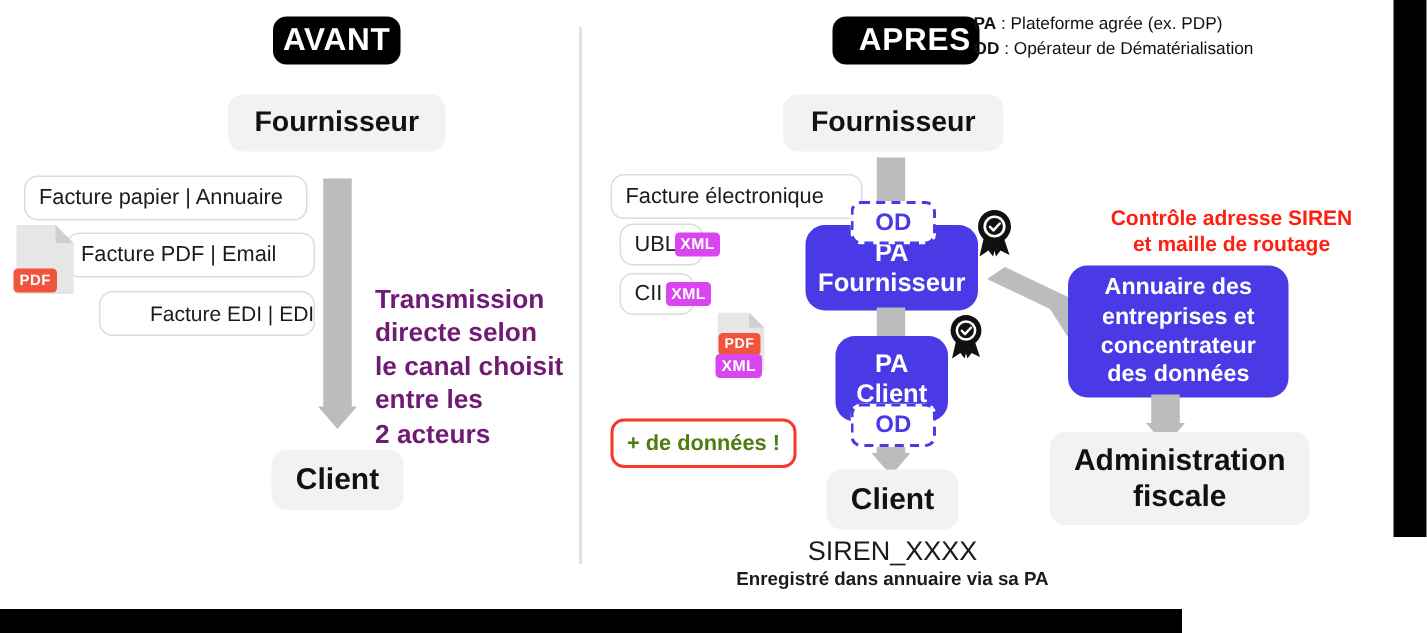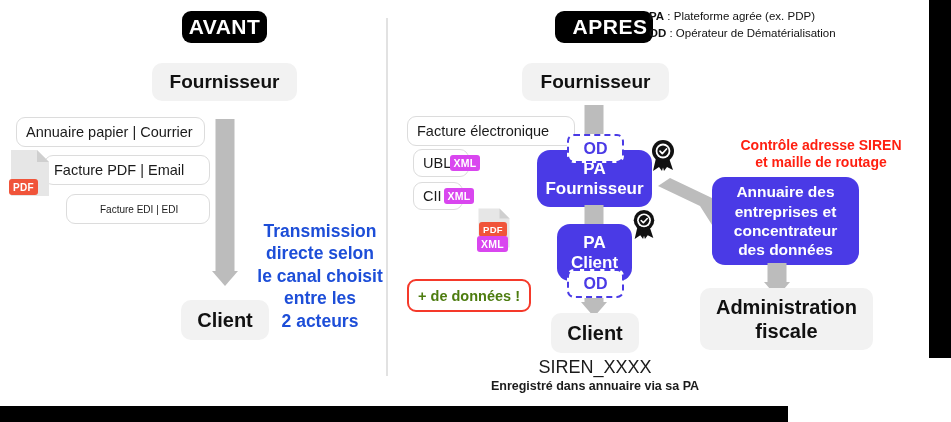--- a/index.html
+++ b/index.html
@@ -118,40 +118,40 @@
   <div class="chip" style="left:182px;top:11px;width:85px;height:32px;font-size:21px;">AVANT</div>
 
   <div class="graybox" style="left:152px;top:63px;width:145px;height:38px;font-size:19px;">Fournisseur</div>
 
   <div class="arrow-d" style="left:211px;top:119px;width:28px;height:168px;">
     <div class="shaft" style="width:19px;height:153px;"></div>
     <div class="head" style="top:152px;"></div>
   </div>
 
   <div class="wbox" style="left:16px;top:117px;width:189px;height:30px;font-size:14.5px;">
-    <span>Annuaire papier | Courrier</span>
+    <span>Facture papier | Annuaire</span>
   </div>
 
   <div class="fileicon" style="left:9px;top:148px;">
     <svg width="42" height="50" viewBox="0 0 42 50" aria-hidden="true">
       <path d="M2 2 h26 l12 12 v34 H2 Z" fill="#e6e6e6"></path>
       <path d="M28 2 l12 12 h-12 Z" fill="#cfcfcf"></path>
     </svg>
   </div>
   <div class="pdfbadge" style="left:9px;top:179px;width:29px;height:16px;font-size:10px;">PDF</div>
 
   <div class="wbox" style="left:44px;top:155px;width:166px;height:30px;font-size:14.5px;">
     <span>Facture PDF | Email</span>
   </div>
 
-  <div class="wbox" style="left:66px;top:194px;width:144px;height:30px;font-size:10px;padding-left:33px;">
+  <div class="wbox" style="left:66px;top:194px;width:144px;height:30px;font-size:14px;padding-left:33px;">
     <span>Facture EDI | EDI</span>
   </div>
 
-  <div class="plaintext" style="left:250px;top:188px;width:140px;font-size:17.5px;font-weight:bold;color:#1d4ed8;line-height:1.28;text-align:center;margin-top:32px;">
+  <div class="plaintext" style="left:250px;top:188px;width:140px;font-size:17.5px;font-weight:bold;color:#701a75;line-height:1.28;text-align:left;">
     <div>Transmission</div>
     <div>directe selon</div>
     <div>le canal choisit</div>
     <div>entre les</div>
     <div>2 acteurs</div>
   </div>
 
   <div class="graybox" style="left:181px;top:300px;width:88px;height:40px;font-size:20px;">Client</div>
 
   <div class="divider"></div>

